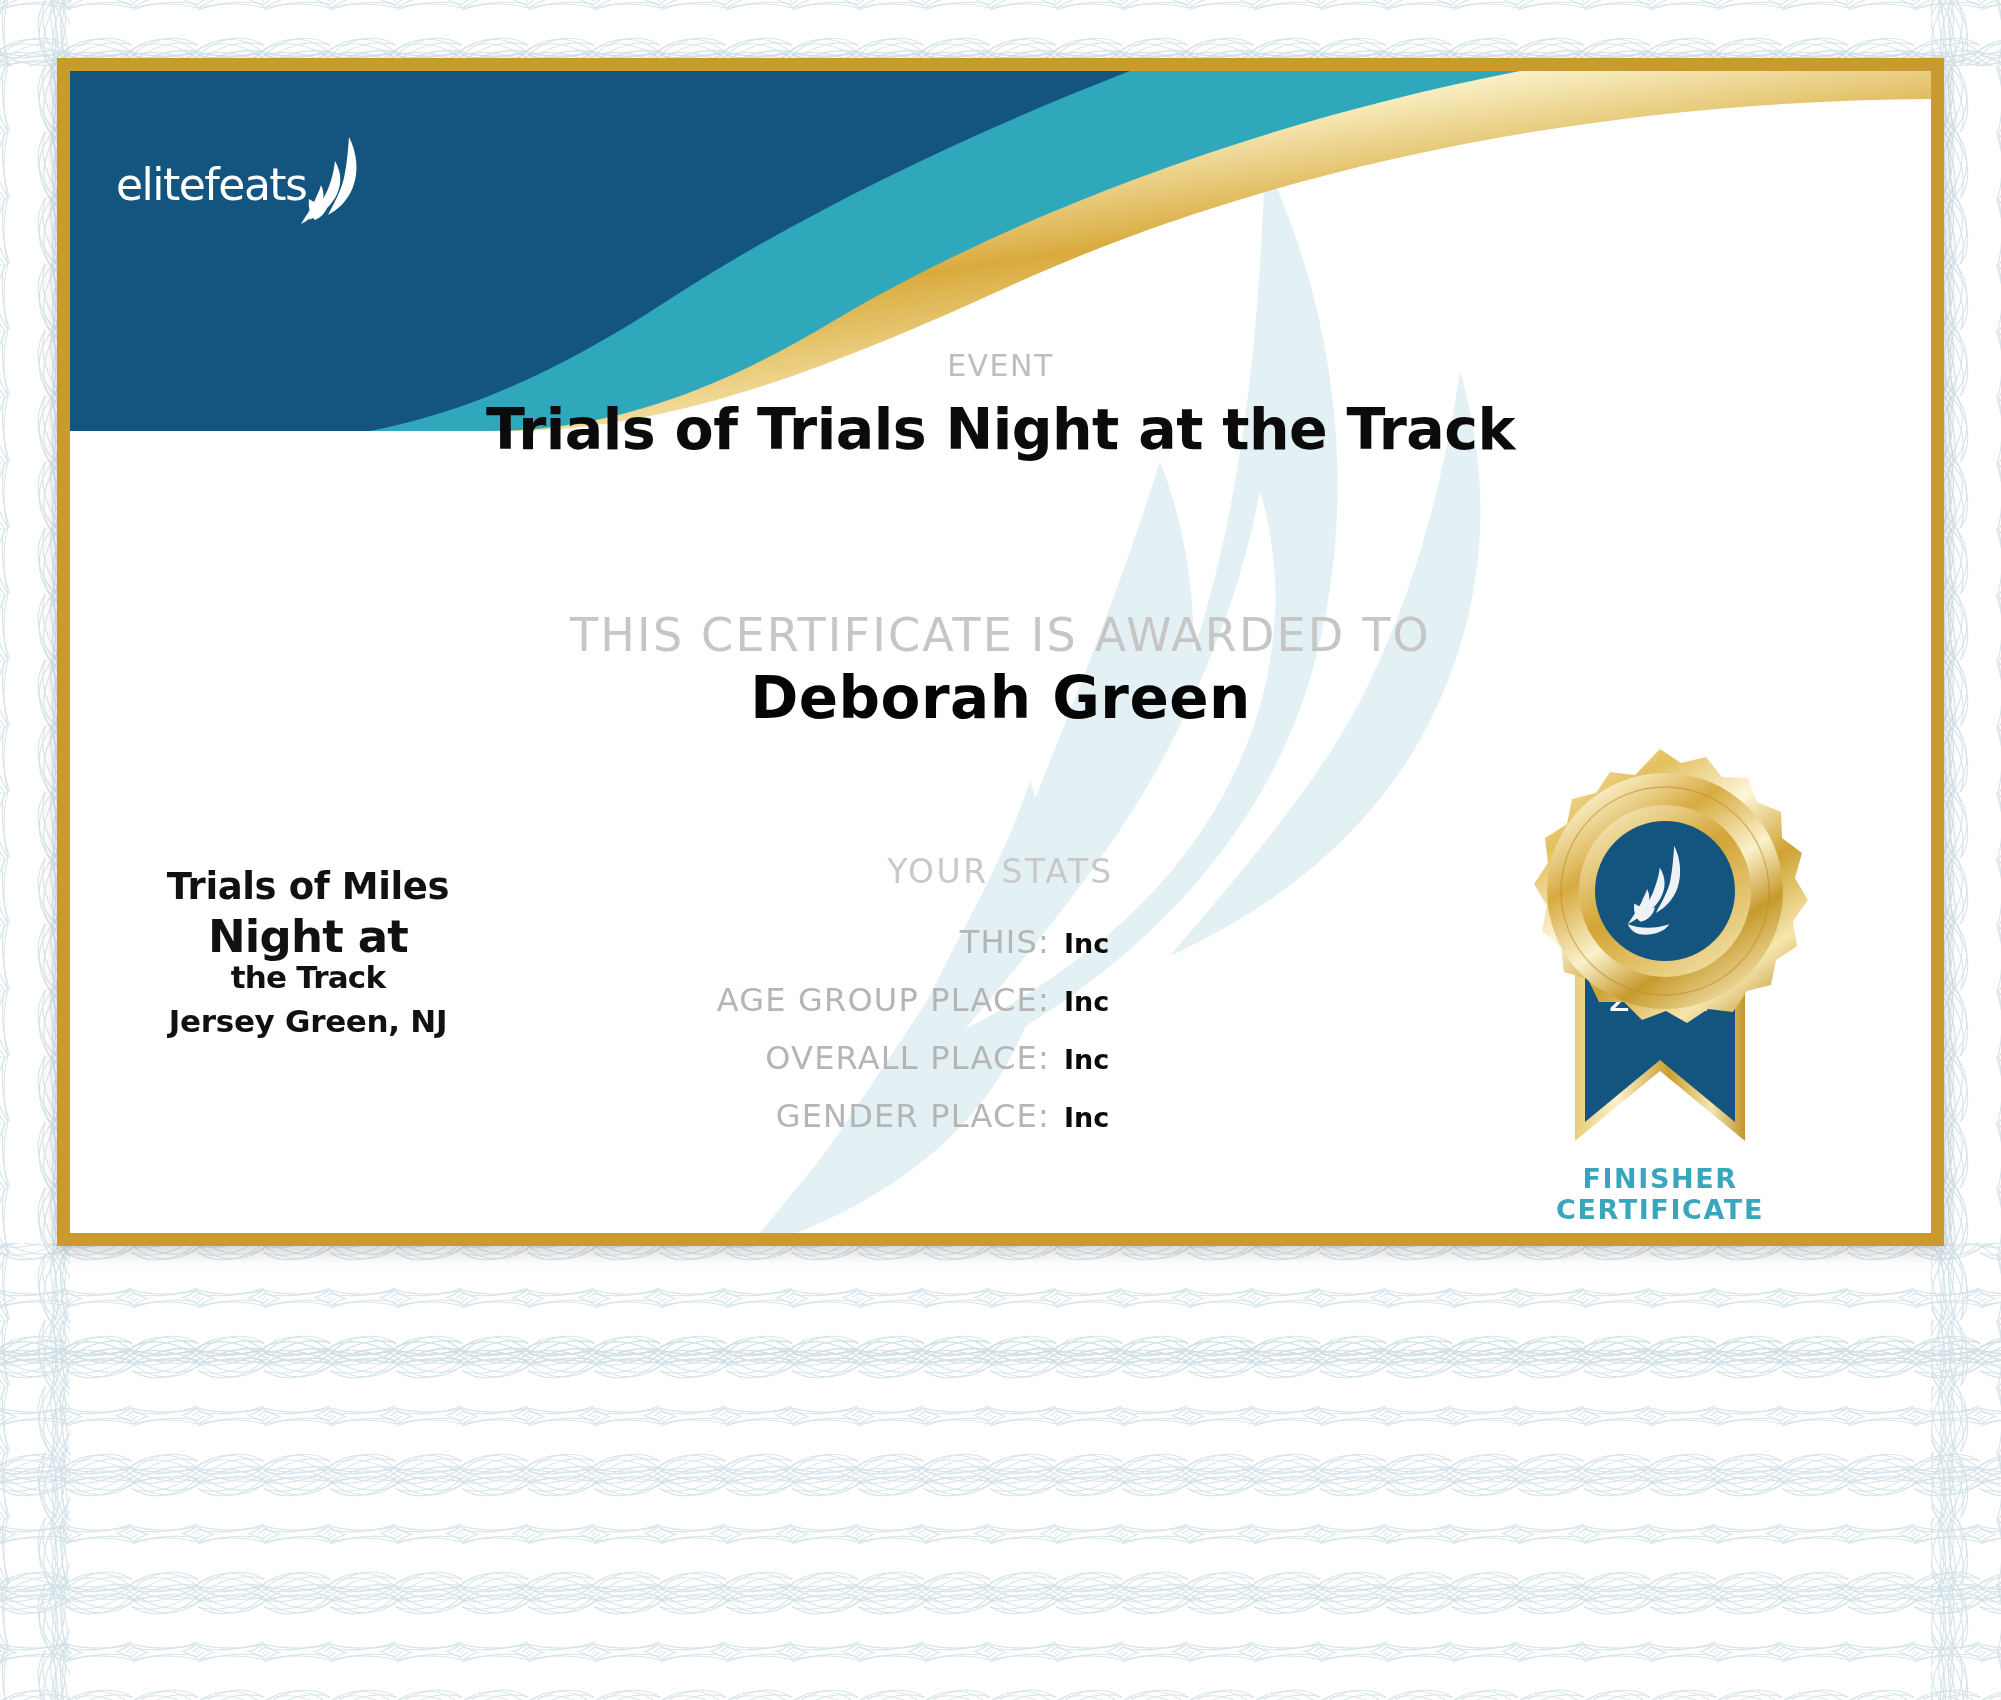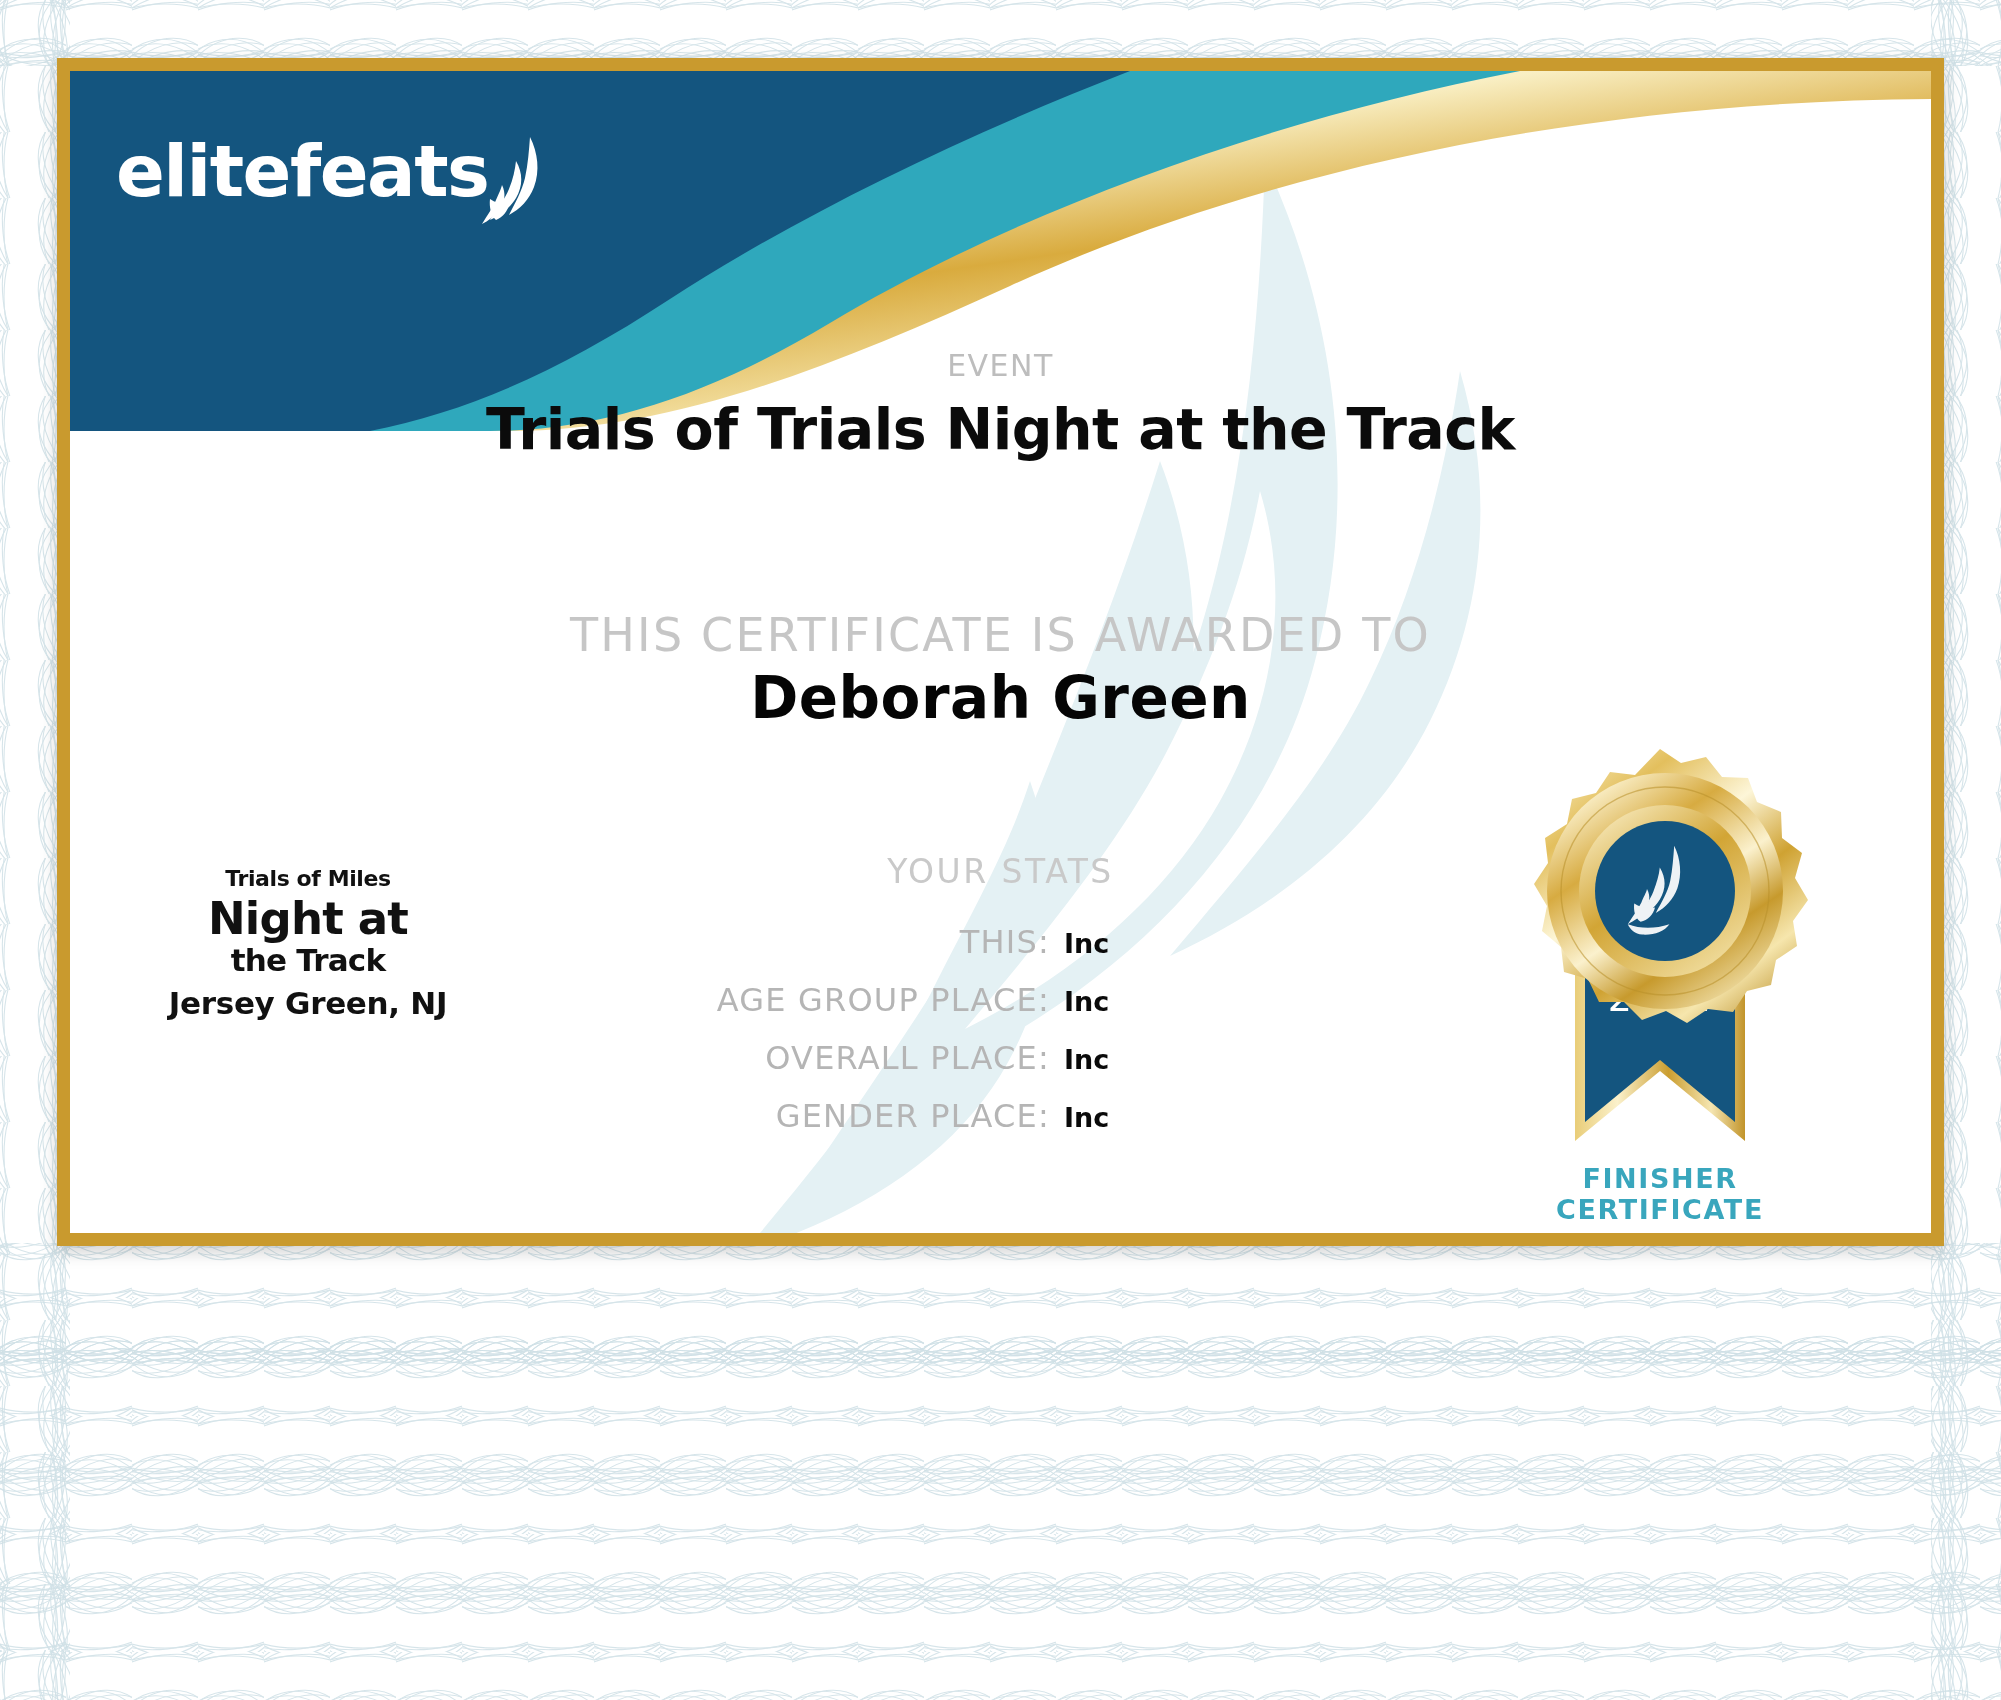--- a/index.html
+++ b/index.html
@@ -72,22 +72,22 @@
   #brand-logo {
     position: absolute;
     left: 46px;
     top: 62px;
     z-index: 6;
     display: flex;
     align-items: flex-end;
   }
   #brand-wordmark {
     font-family: "DejaVu Sans", sans-serif;
-    font-size: 72px;
-    font-weight: 700;
+    font-size: 44px;
+    font-weight: 400;
     color: #ffffff;
     letter-spacing: -1.5px;
     line-height: 1;
   }
   #brand-wing-icon {
     margin-left: -6px;
     margin-bottom: -18px;
   }
 
   
@@ -191,21 +191,21 @@
   
   #event-logo {
     position: absolute;
     left: 88px;
     top: 795px;
     width: 300px;
     text-align: center;
     font-family: "DejaVu Sans", sans-serif;
     color: #111111;
   }
-  #event-logo-line1 { font-size: 22px; font-weight: 700; letter-spacing: -0.4px; line-height: 1.15; }
+  #event-logo-line1 { font-size: 37px; font-weight: 700; letter-spacing: -0.4px; line-height: 1.15; }
   #event-logo-line2 { font-size: 45px; font-weight: 700; letter-spacing: -0.8px; line-height: 1.08; margin-top: 4px; }
   #event-logo-line3 { font-size: 31px; font-weight: 700; letter-spacing: -0.8px; line-height: 1.08; }
   #event-logo-line4 { font-size: 31px; font-weight: 700; letter-spacing: -0.3px; margin-top: 8px; }
 
   
   #medal-seal {
     position: absolute;
     left: 1435px;
     top: 670px;
     width: 310px;

